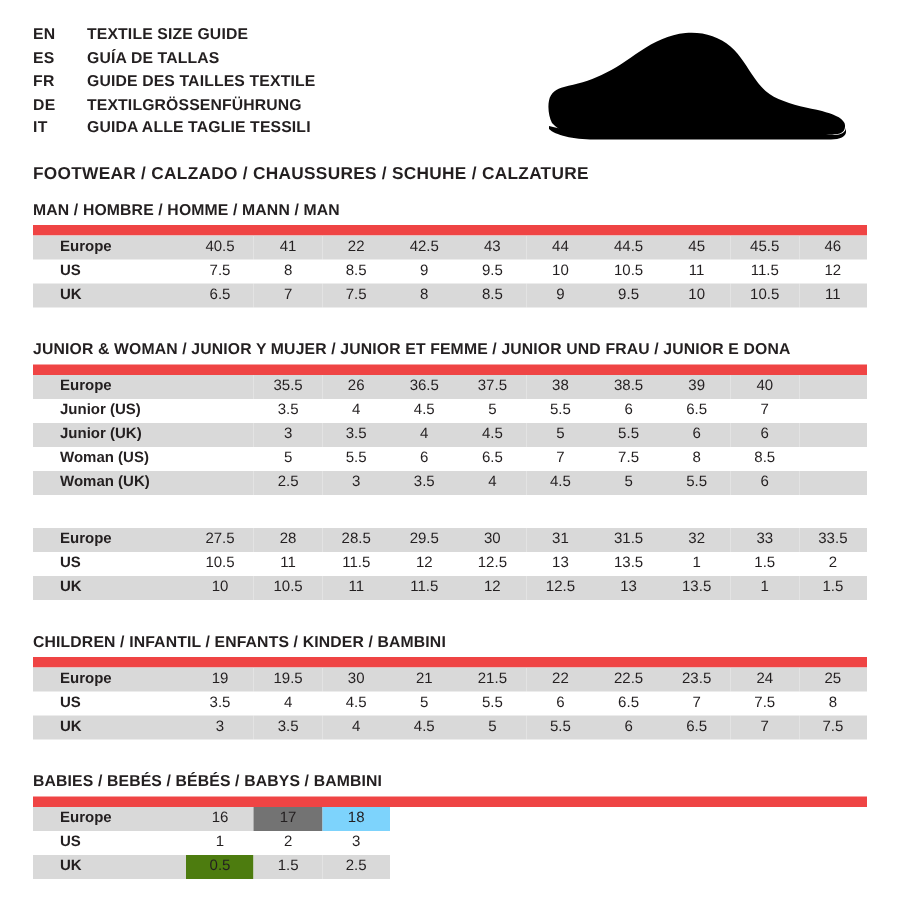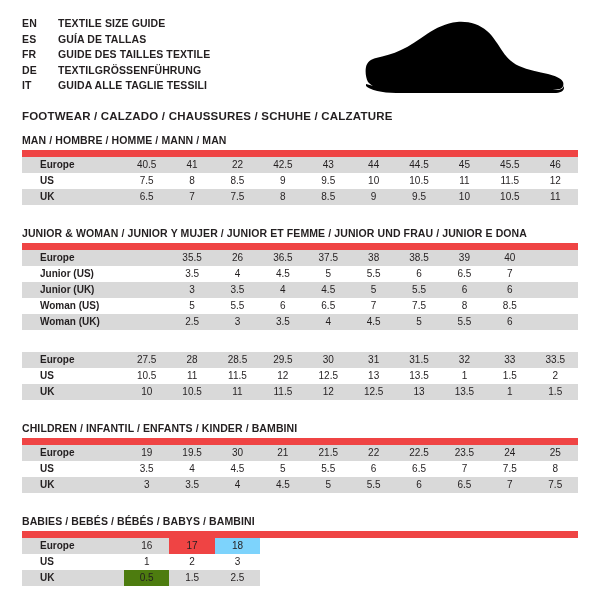--- a/index.html
+++ b/index.html
@@ -362,21 +362,21 @@
     </table>
   </div>
 
   <div class="section">
     <div class="section-title">BABIES / BEBÉS / BÉBÉS / BABYS / BAMBINI</div>
     <table class="sizes babies">
       <tbody>
         <tr>
           <td class="rowhead" style="background:#d9d9d9">Europe</td>
           <td style="background:#d9d9d9">16</td>
-          <td style="background:#ef4444">17</td>
+          <td style="background:#737373">17</td>
           <td style="background:#7dd3fc">18</td>
           <td></td>
           <td></td>
           <td></td>
           <td></td>
           <td></td>
           <td></td>
           <td></td>
         </tr>
         <tr>

